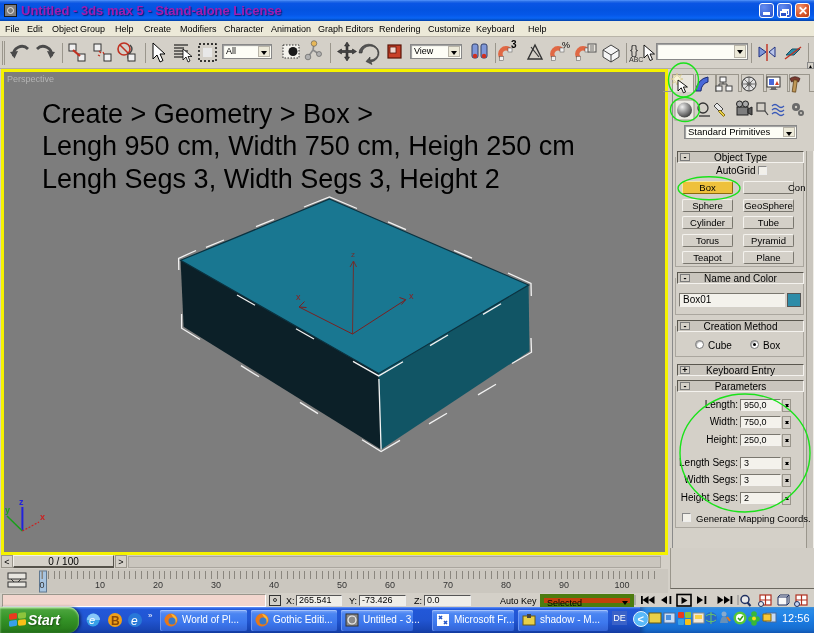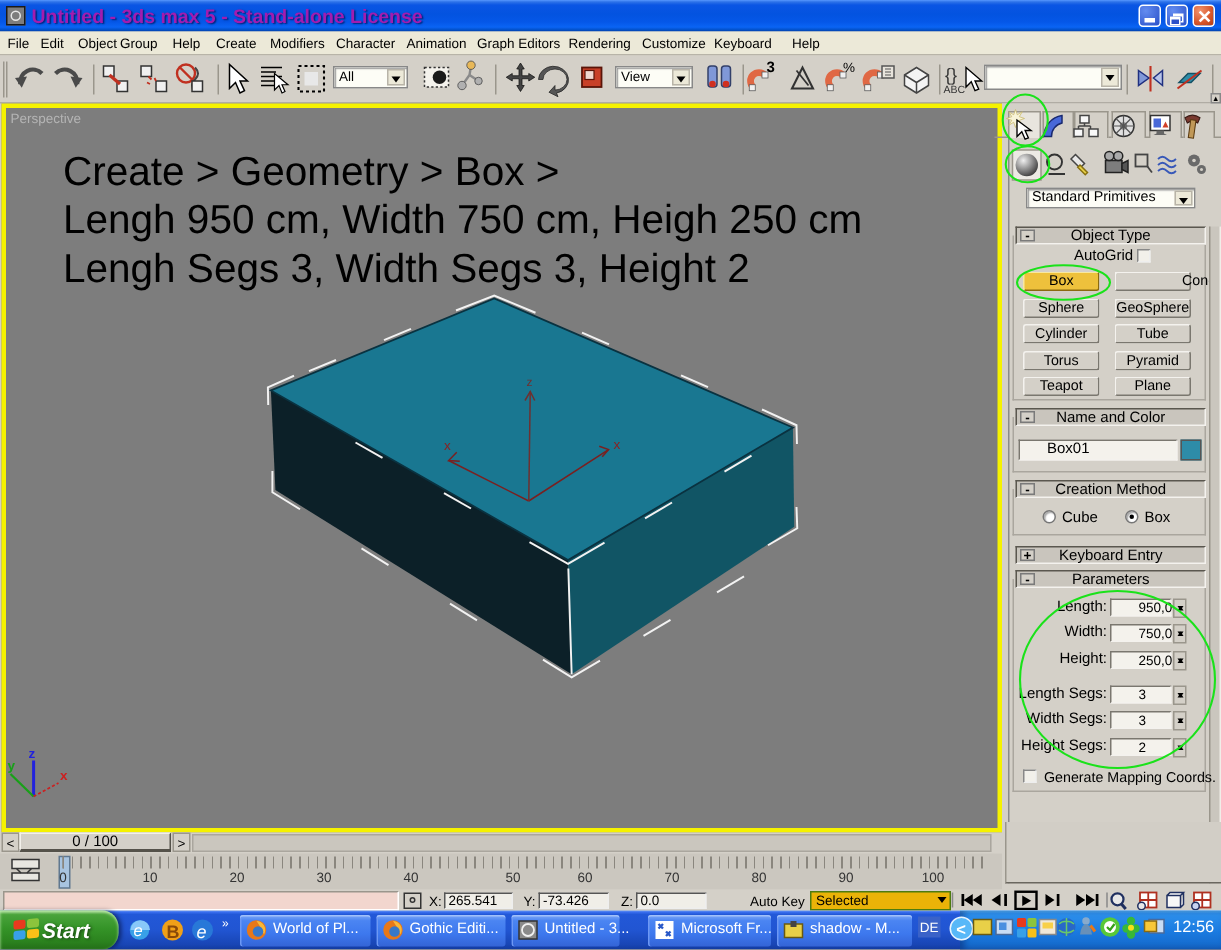--- a/index.html
+++ b/index.html
@@ -33,21 +33,21 @@
 #viewport { left:1px; top:69px; width:667px; height:486px; border:3px solid #f5f200; background:#7d7d7d; }
 #persplabel { position:absolute; left:3px; top:2px; font-size:9px; color:#b4b4b4; }
 #bigtext { position:absolute; left:38px; top:26px; font-size:27px; color:#000; line-height:32.3px; }
 
 
 #cmdpanel { left:663px; top:69px; width:151px; height:486px; background:linear-gradient(90deg, rgba(0,0,0,0) 0px, rgba(0,0,0,0) 5px, #d4d0c8 5px); }
 .tab { position:absolute; top:5px; height:18px; background:#d4d0c8; border:1px solid #9a968c; border-bottom:none; }
 .rollout { position:absolute; left:14px; width:127px; height:12px; background:#c9c5bd; border:1px solid #f4f2ee; border-top-color:#5a574f; border-left-color:#5a574f; font-size:10px; color:#000; text-align:center; line-height:11px; }
 .rollout b { position:absolute; left:2px; top:1px; width:10px; height:8px; border:1px solid #7a7a7a; background:#d4d0c8; font-weight:bold; line-height:6px; font-size:9px; text-align:center; }
 .mxbtn { position:absolute; width:51px; height:13px; background:#d4d0c8; border:1px solid #f4f2ee; border-bottom-color:#7a776f; border-right-color:#7a776f; border-radius:2px; font-size:9.5px; text-align:center; line-height:11px; color:#000; }
-.field { position:absolute; height:12px; background:#f4f2ec; border:1px solid #7a776f; border-bottom-color:#f4f2ee; border-right-color:#f4f2ee; font-size:9px; line-height:10px; padding-left:18px; color:#000; }
+.field { position:absolute; height:12px; background:#f4f2ec; border:1px solid #7a776f; border-bottom-color:#f4f2ee; border-right-color:#f4f2ee; font-size:9px; line-height:10px; padding-left:3px; color:#000; }
 .spin { position:absolute; width:9px; height:13px; background:#d4d0c8; border:1px solid #9a968c; }
 .spin:before { content:""; position:absolute; left:1.5px; top:2px; border:2.5px solid transparent; border-bottom:3px solid #000; }
 .spin:after  { content:""; position:absolute; left:1.5px; bottom:2px; border:2.5px solid transparent; border-top:3px solid #000; }
 .plabel { position:absolute; font-size:10px; color:#000; text-align:right; }
 .radio { position:absolute; width:9px; height:9px; border-radius:50%; background:#fff; border:1px solid #777; box-shadow:inset 1px 1px 1px #aaa; }
 .check { position:absolute; width:9px; height:9px; background:#f2f0ea; border:1px solid #888; border-bottom-color:#eee; border-right-color:#eee; }
 
 
 #timerow { left:0; top:555px; width:668px; height:14px; background:#d4d0c8; }
 #ruler { left:0; top:569px; width:668px; height:24px; background:#cbc7bf; }
@@ -455,21 +455,21 @@
     <div class="abs" style="left:269px; top:2px; width:12px; height:11px; border:1px solid #333; background:#d4d0c8;">
       <i style="position:absolute;left:3px;top:2px;width:4px;height:4px;border:1.5px solid #333;border-radius:50%;"></i>
     </div>
     <div class="slabel" style="left:286px;">X:</div>
     <div class="sfield" style="left:296px; width:46px;">265.541</div>
     <div class="slabel" style="left:349px;">Y:</div>
     <div class="sfield" style="left:359px; width:47px;">-73.426</div>
     <div class="slabel" style="left:414px;">Z:</div>
     <div class="sfield" style="left:424px; width:47px;">0.0</div>
     <div class="slabel" style="left:500px;">Auto Key</div>
-    <div class="abs" style="left:540px; top:1px; width:94px; height:13px; background:#eab308; border:1px solid #4d7c0f; font-size:9px; line-height:11px; padding-left:3px;">Selected<i class="abs" style="right:2px;top:3px;border:3px solid transparent;border-top:4px solid #000;"></i></div>
+    <div class="abs" style="left:540px; top:1px; width:94px; height:13px; background:#c2410c; border:4px solid #4d7c0f; font-size:9px; line-height:11px; padding-left:3px;">Selected<i class="abs" style="right:2px;top:3px;border:3px solid transparent;border-top:4px solid #000;"></i></div>
     <svg width="180" height="14" style="position:absolute;left:634px;top:0px;">
       <line x1="1" y1="2" x2="1" y2="12" stroke="#888"></line>
       <g fill="#000">
         <path d="M 7 3 l 1.8 0 0 8 -1.8 0 z M 14.5 3 l -6 4 6 4 z M 20.5 3 l -6 4 6 4 z"></path>
         <path d="M 29 3 l 6 4 -6 4 z" transform="scale(-1 1) translate(-62 0)"></path>
         <path d="M 35.5 3 l 1.8 0 0 8 -1.8 0 z"></path>
         <rect x="43" y="1.5" width="14" height="11.5" fill="none" stroke="#000" stroke-width="1.6"></rect>
         <path d="M 47.5 4 l 6 3.5 -6 3.5 z"></path>
         <path d="M 63 3 l 6 4 -6 4 z M 70.5 3 l 1.8 0 0 8 -1.8 0 z"></path>
         <path d="M 83.5 3 l 6 4 -6 4 z M 90 3 l 6 4 -6 4 z M 96.5 3 l 1.8 0 0 8 -1.8 0 z"></path>

